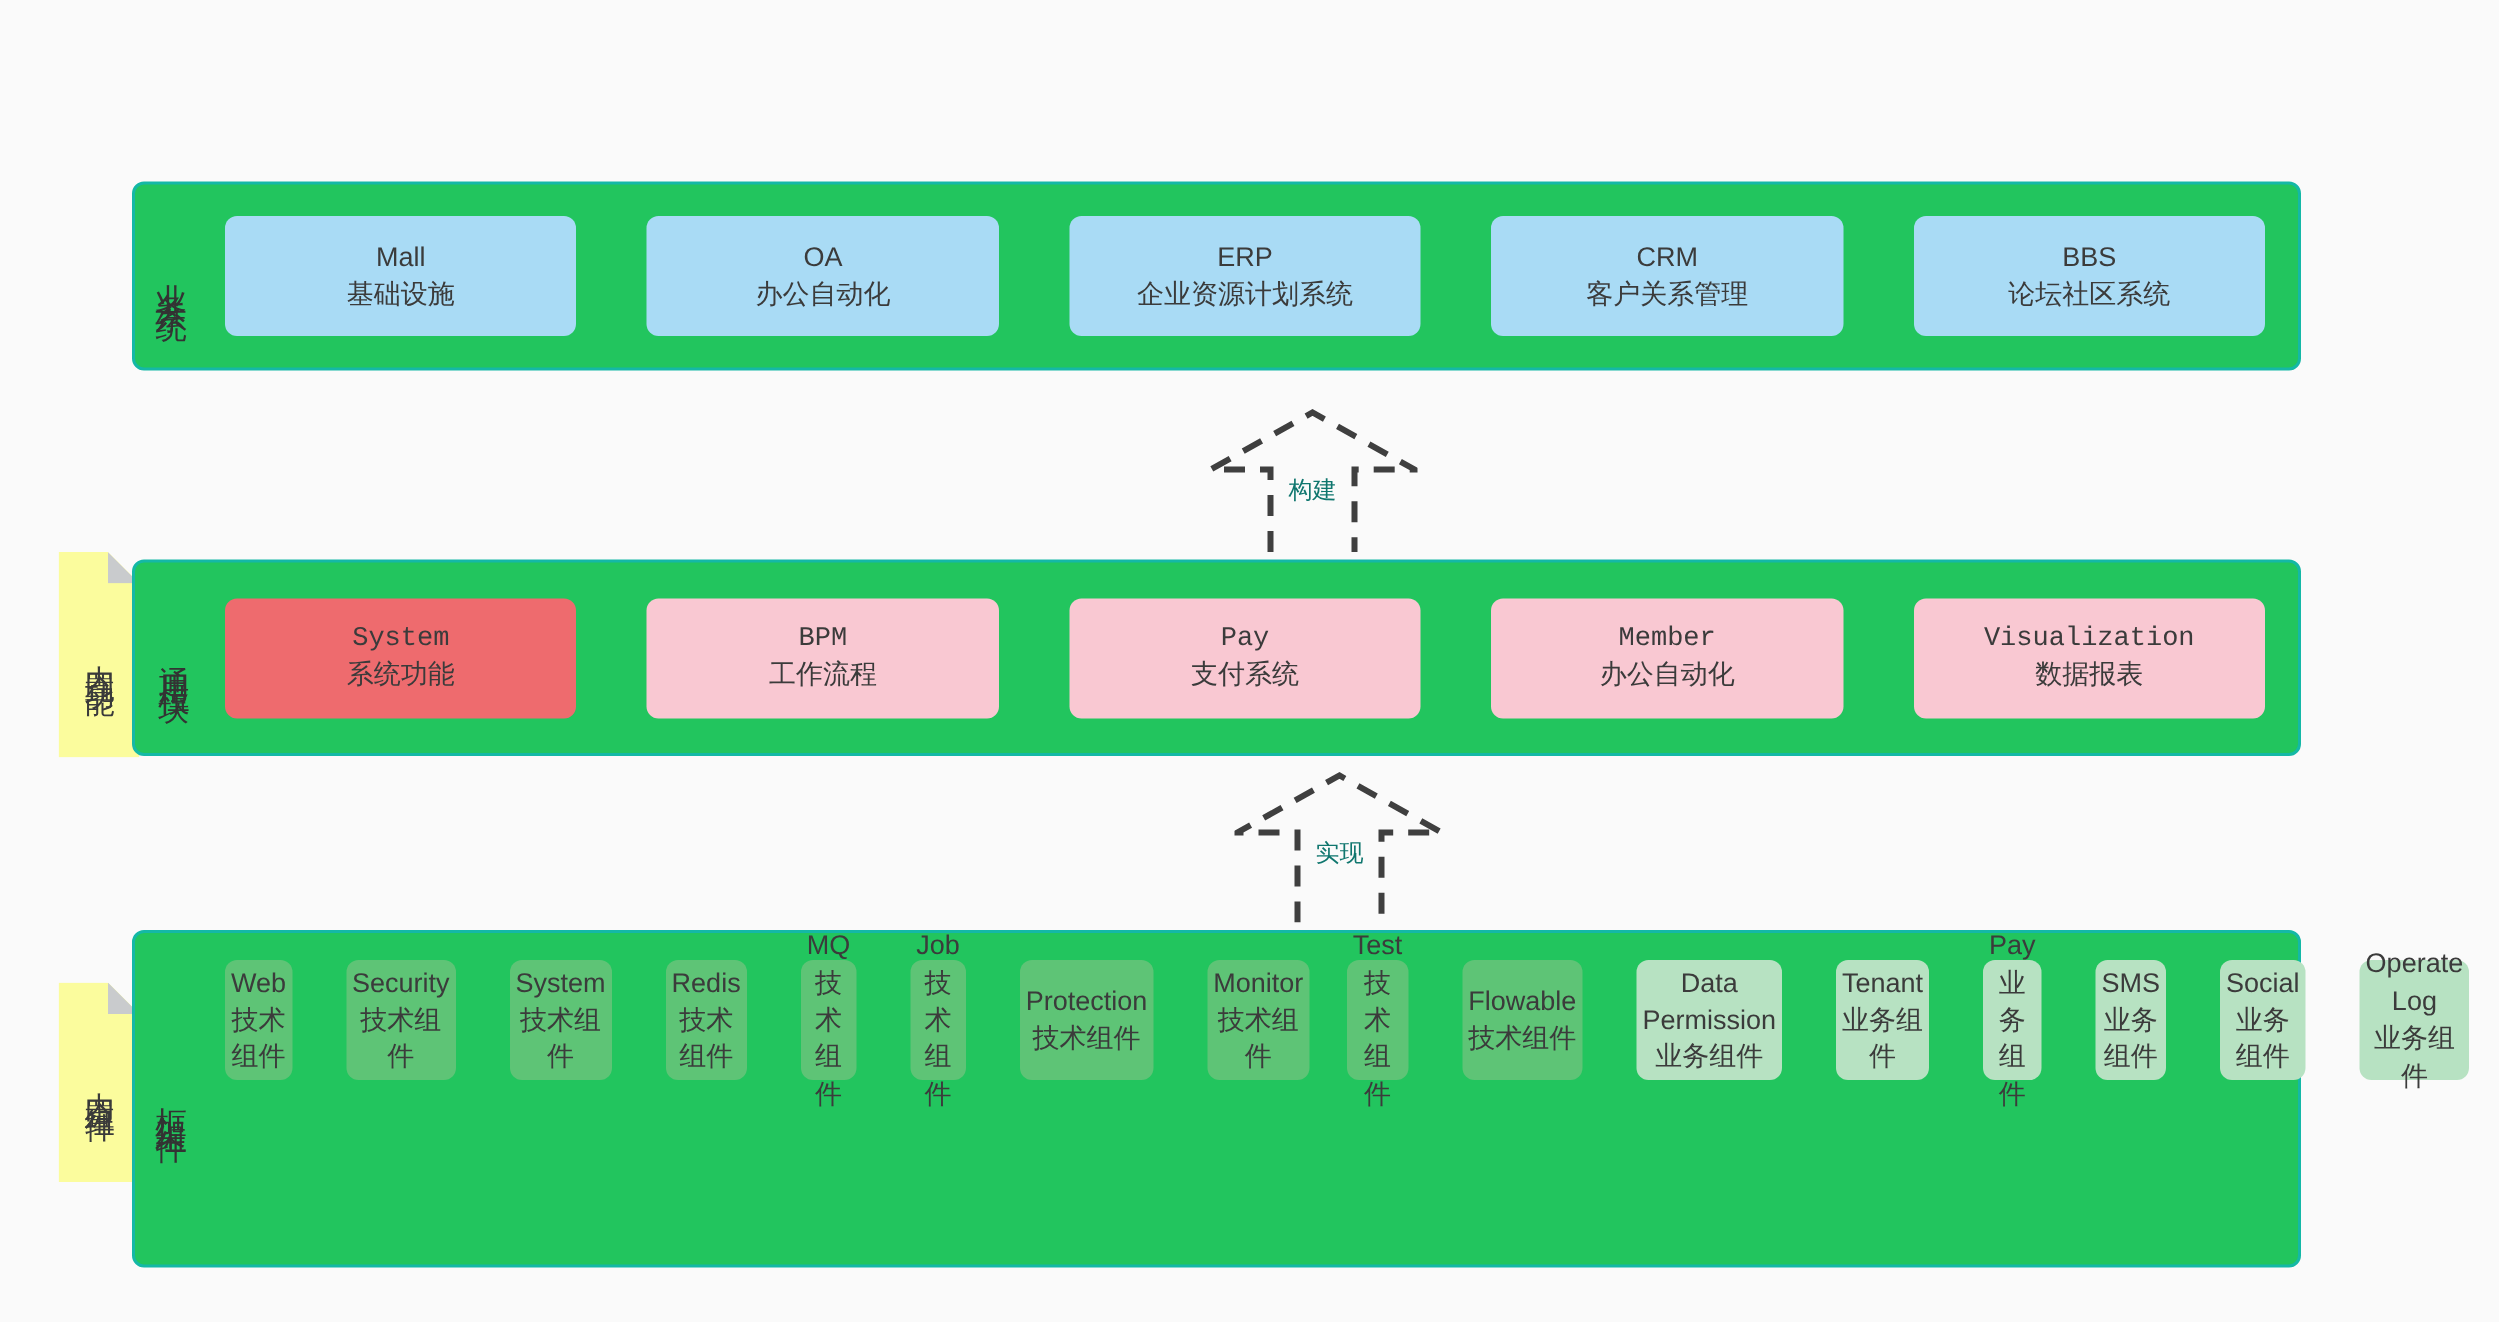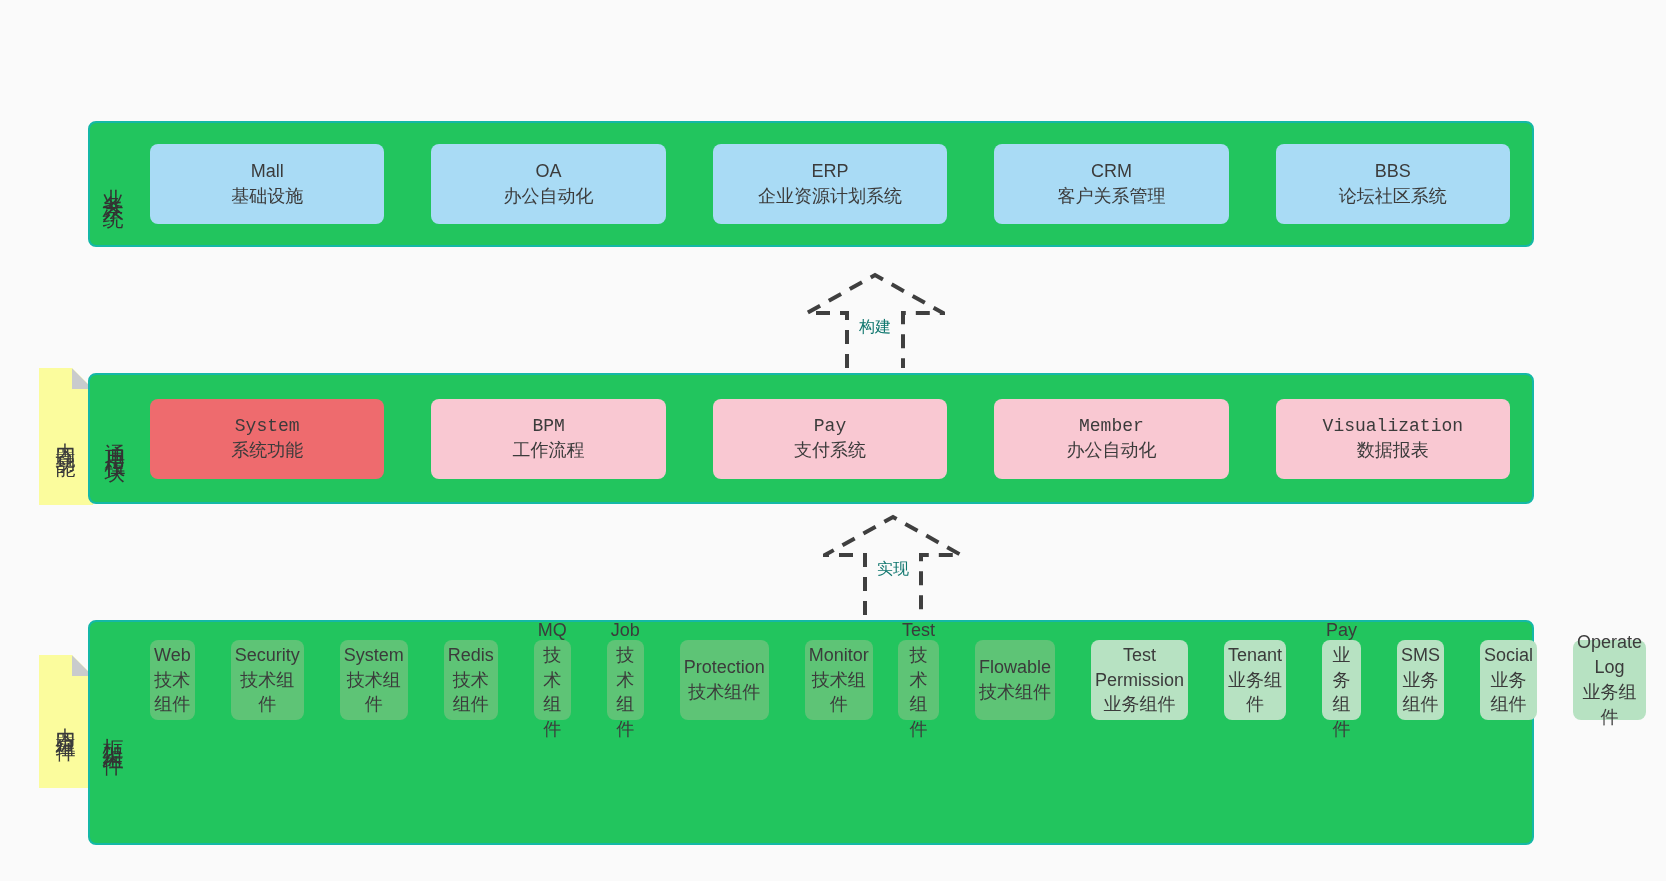--- a/index.html
+++ b/index.html
@@ -191,21 +191,21 @@
     <div class="comp-row">
         <div class="box green">
           <div class="en">Test</div>
           <div class="zh">技术组件</div>
         </div>
         <div class="box green">
           <div class="en">Flowable</div>
           <div class="zh">技术组件</div>
         </div>
         <div class="box lightgreen">
-          <div class="en">Test Permission</div>
+          <div class="en">Data Permission</div>
           <div class="zh">业务组件</div>
         </div>
         <div class="box lightgreen">
           <div class="en">Tenant</div>
           <div class="zh">业务组件</div>
         </div>
         <div class="box lightgreen">
           <div class="en">Pay</div>
           <div class="zh">业务组件</div>
         </div>

